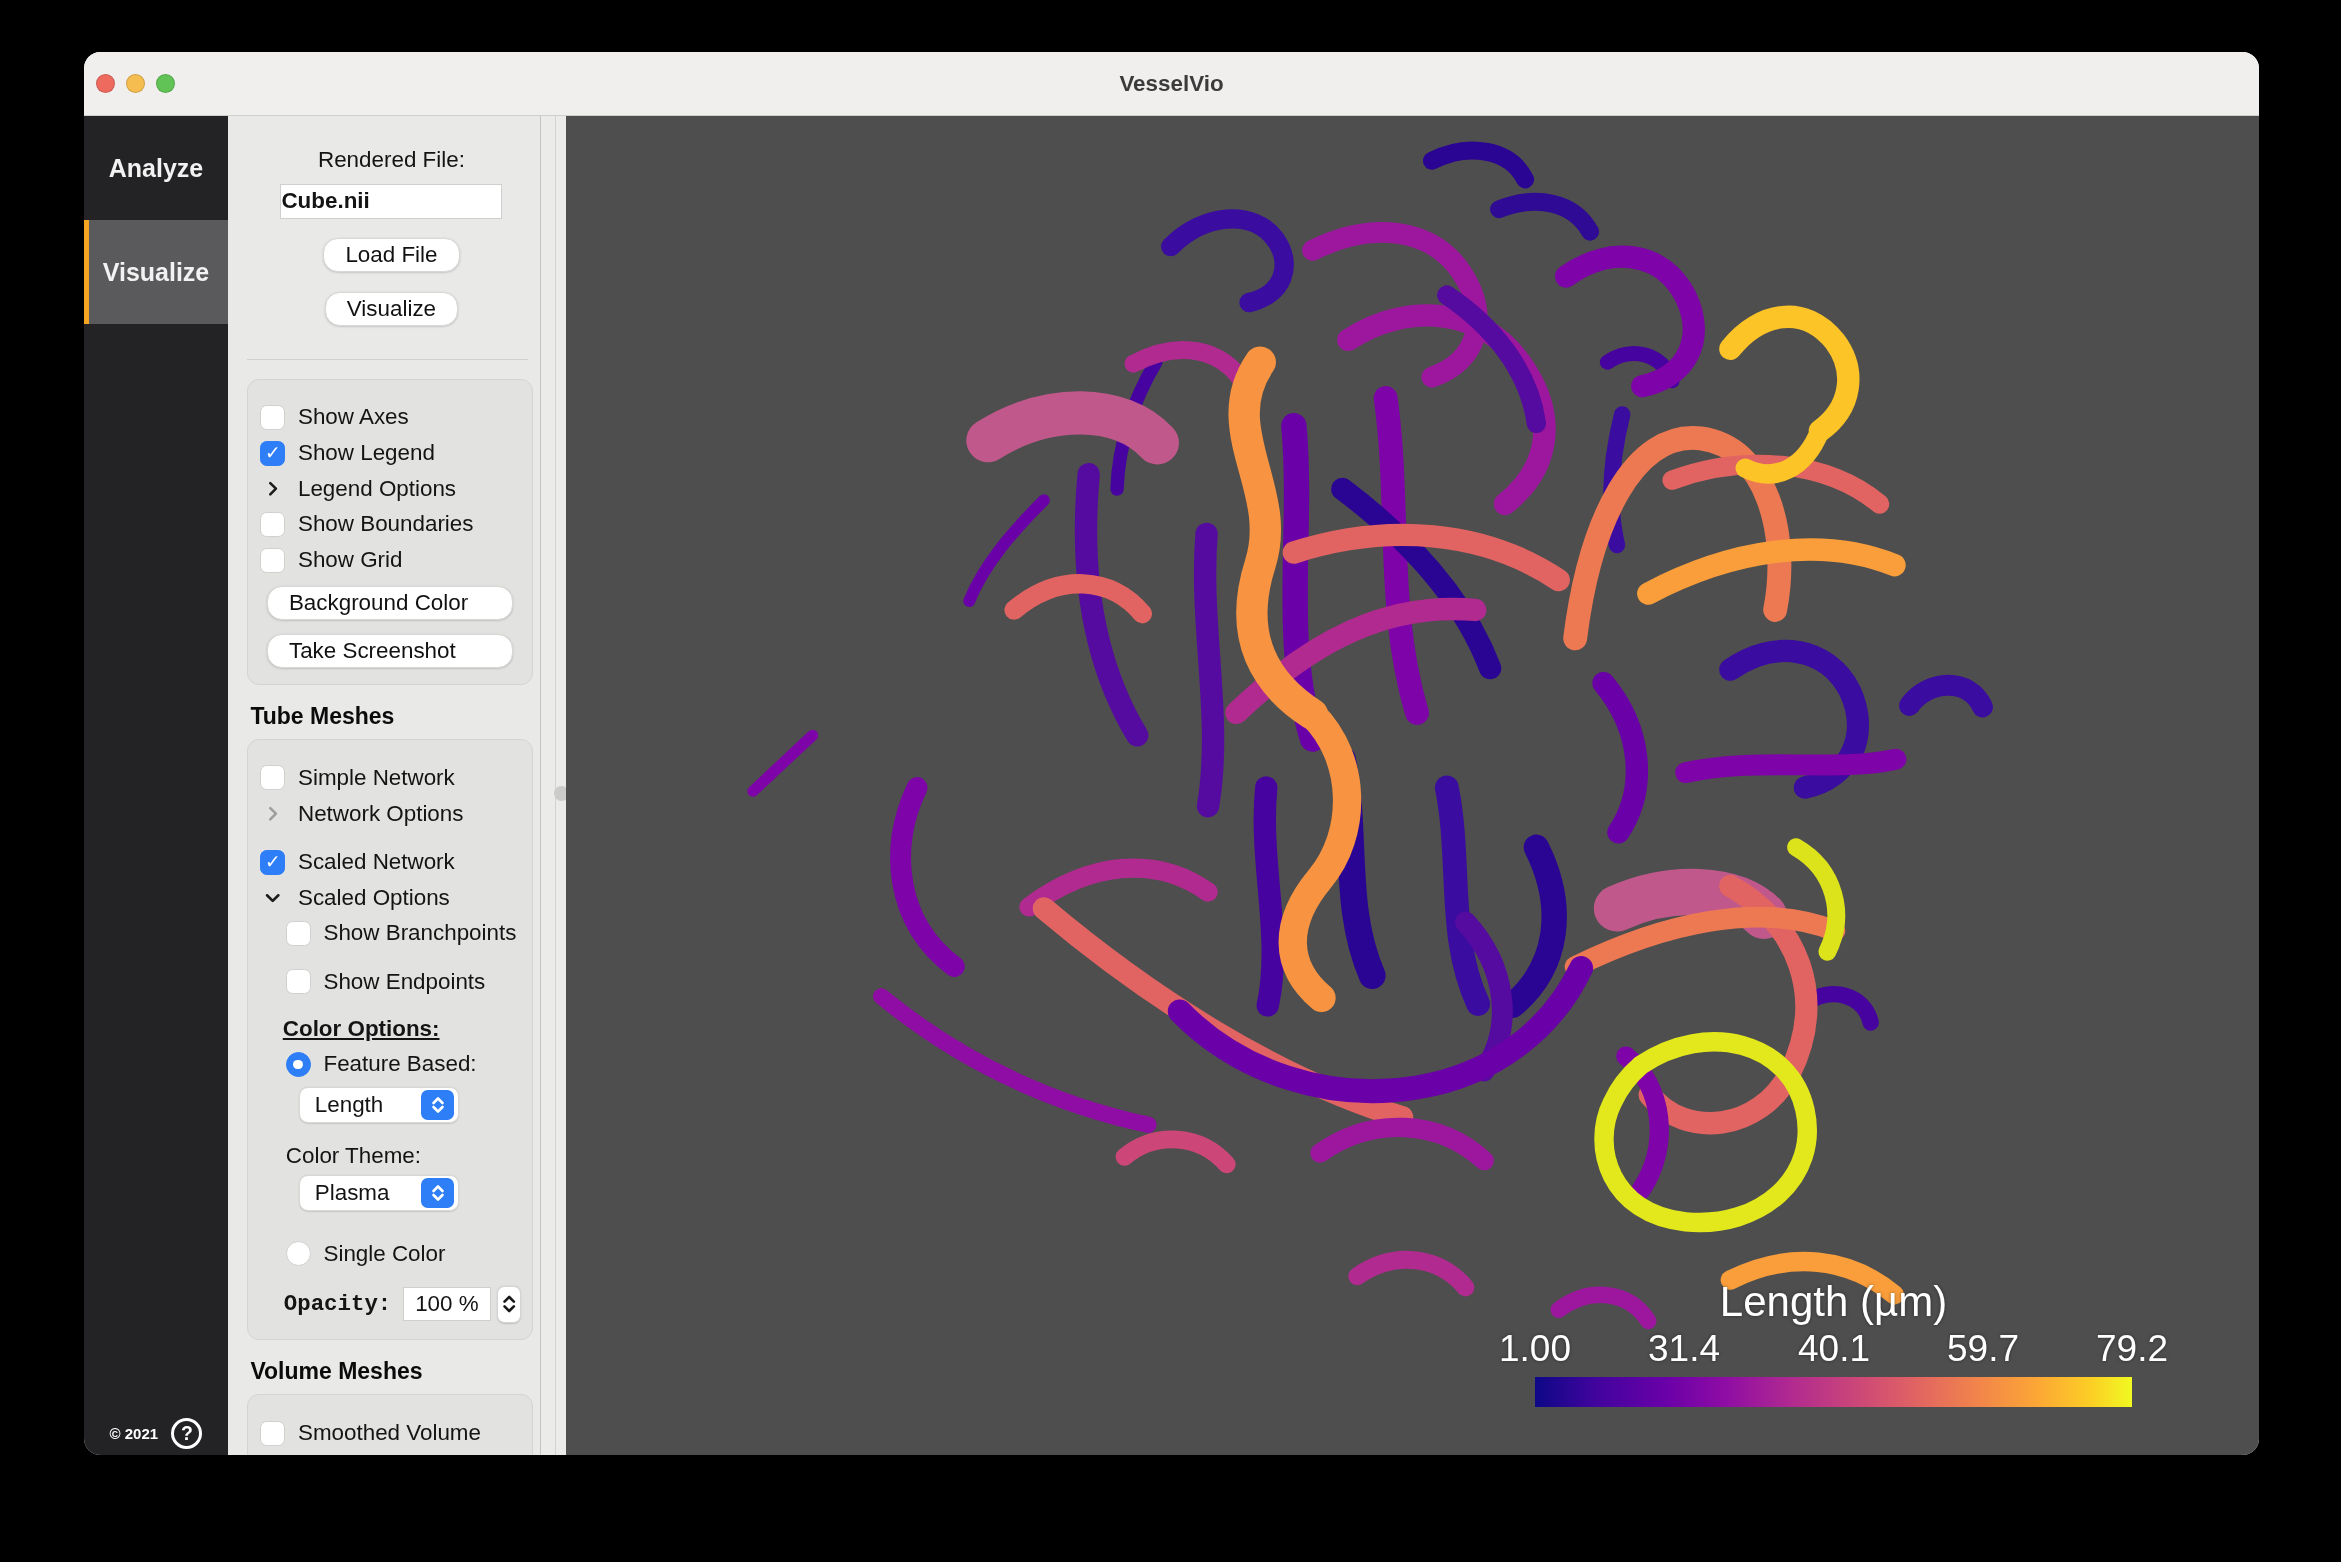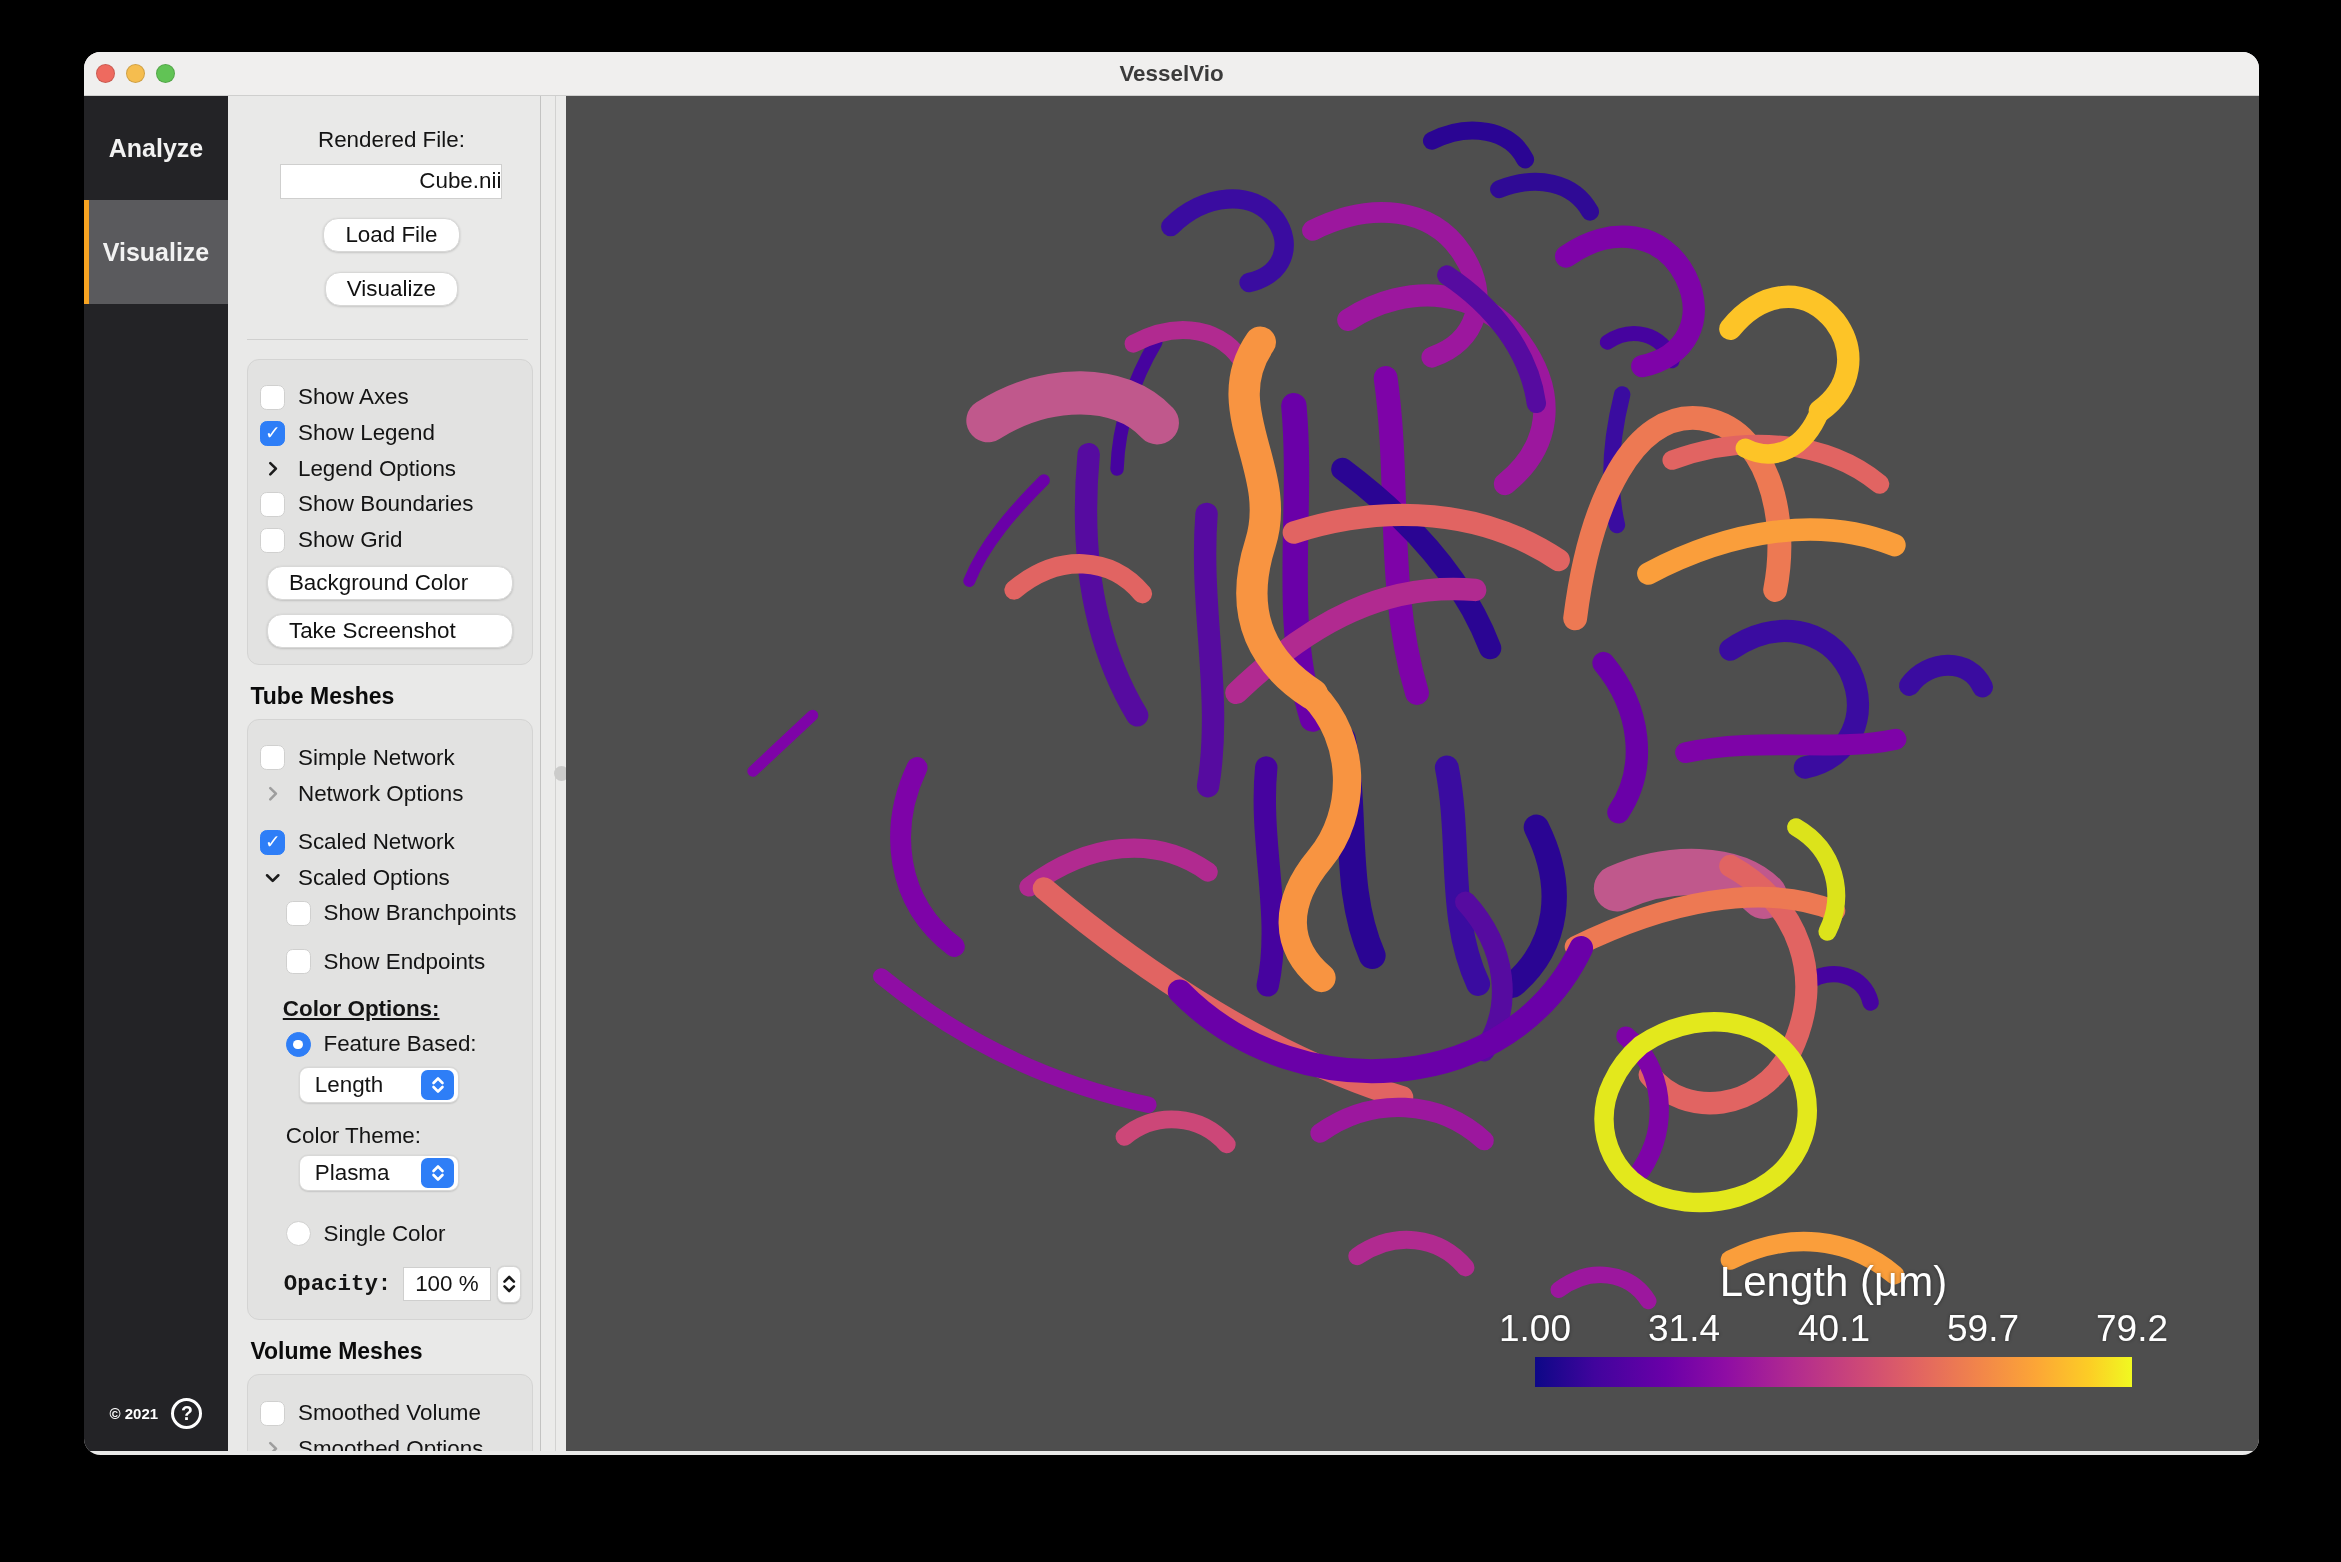--- a/index.html
+++ b/index.html
@@ -3,21 +3,21 @@
 <meta charset="utf-8">
 <style>
   html,body{margin:0;padding:0;width:2342px;height:1563px;background:#000;overflow:hidden;
     font-family:"Liberation Sans","DejaVu Sans",sans-serif;-webkit-font-smoothing:antialiased;}
   *{box-sizing:border-box;}
 
   .window{position:absolute;left:84px;top:52px;width:2175px;height:1403px;border-radius:16.4px;
     overflow:hidden;background:#e9e9e8;box-shadow:0 22.4px 60px rgba(0,0,0,.6);}
 
   
-  .titlebar{position:relative;height:44px;background:#f0efee;border-bottom:0.7px solid #cfcfce;
+  .titlebar{position:relative;height:64px;background:#f0efee;border-bottom:0.7px solid #cfcfce;
     display:flex;align-items:center;justify-content:center;}
   .title{font-size:22.4px;font-weight:bold;color:#3b3b3b;}
   .traffic{position:absolute;left:12px;top:0;height:100%;display:flex;align-items:center;gap:10.4px;}
   .tl{width:19.4px;height:19.4px;border-radius:50%;border:0.7px solid rgba(0,0,0,.15);}
   .tl.red{background:#ee6a5f;} .tl.yellow{background:#f5bd4f;} .tl.green{background:#61c355;}
 
   
   .main{display:flex;height:1355px;}
 
   
@@ -31,21 +31,21 @@
     justify-content:center;gap:13.4px;}
   .copyright{color:#fff;font-weight:bold;font-size:15px;}
   .help-circle{width:31px;height:31px;border-radius:50%;border:3px solid #fff;color:#fff;
     display:flex;align-items:center;justify-content:center;font-weight:bold;font-size:19.4px;}
 
   
   .panel{width:312px;background:#e9e9e8;flex:none;padding:19.4px 4.5px 0 19.4px;color:#141414;font-size:22.4px;overflow:hidden;}
   .centered{text-align:center;}
   .file-label{margin:12px 0 10.4px;}
   .file-field{width:222px;height:35px;margin:0 auto;background:#fff;border:0.7px solid #cfcfce;
-    display:flex;align-items:center;justify-content:flex-end;font-size:22.4px;}
+    display:flex;align-items:center;justify-content:flex-start;font-size:22.4px;font-weight:bold;}
   .btn{display:block;margin:19.4px auto 0;min-width:128px;padding:3px 21px;background:#fff;
     border:0.7px solid #d8d8d7;border-radius:15px;font-size:22.4px;color:#111;text-align:left;
     box-shadow:0 0.7px 2.2px rgba(0,0,0,.18);font-family:inherit;}
   .btn.wide{min-width:246px;margin:13.4px auto 0;}
   .separator{height:0.7px;background:#d0d0cf;margin:33px 7.5px 19.4px 0;}
 
   .groupbox{background:#e2e2e1;border:0.7px solid #d4d4d3;border-radius:12px;padding:15px 10.4px 16.4px;margin-right:3px;}
   .row{display:flex;align-items:center;gap:12.7px;margin:9.7px 1.5px;}
   .row .lbl{white-space:nowrap;}
   .row.indent{margin-left:27px;}

